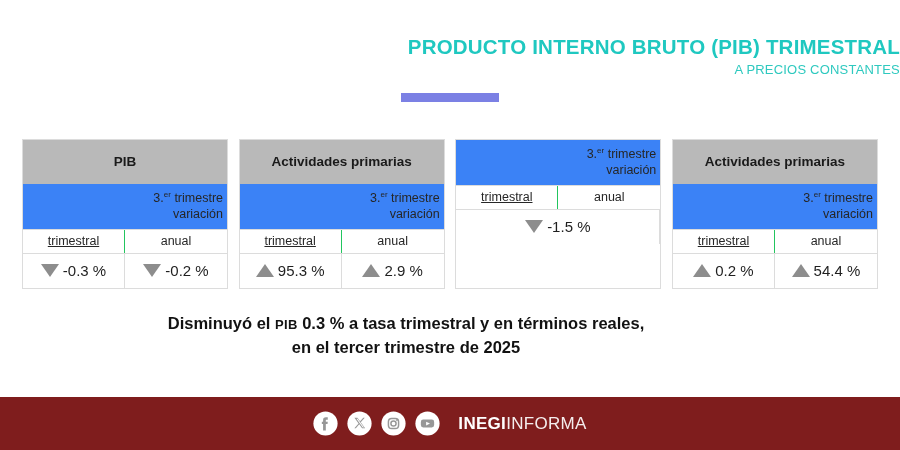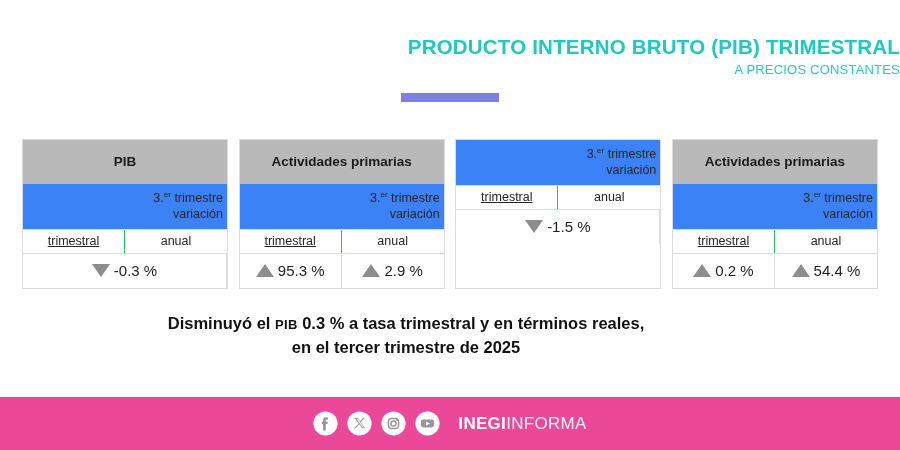--- a/index.html
+++ b/index.html
@@ -154,21 +154,21 @@
     letter-spacing: 0.3px;
   }
 
   
   #footer {
     position: absolute;
     left: 0;
     bottom: 0;
     width: 900px;
     height: 53px;
-    background: #ec4899;
+    background: #7f1d1d;
     display: flex;
     align-items: center;
     justify-content: center;
     gap: 9px;
   }
   .social {
     width: 25px;
     height: 25px;
     display: block;
   }
@@ -200,20 +200,24 @@
       <span>variación</span>
     </div>
     <div class="card-subhead">
       <div>trimestral</div>
       <div>anual</div>
     </div>
     <div class="card-values">
       <div>
         <span class="tri down"></span>
         <span>-0.3 %</span>
+      </div>
+      <div>
+        <span class="tri down"></span>
+        <span>-0.2 %</span>
       </div>
     </div>
   </div>
 
   <div class="card">
     <div class="card-header">Actividades primarias</div>
     <div class="card-period">
       <span>3.</span><sup>er</sup><span> trimestre</span><br>
       <span>variación</span>
     </div>

